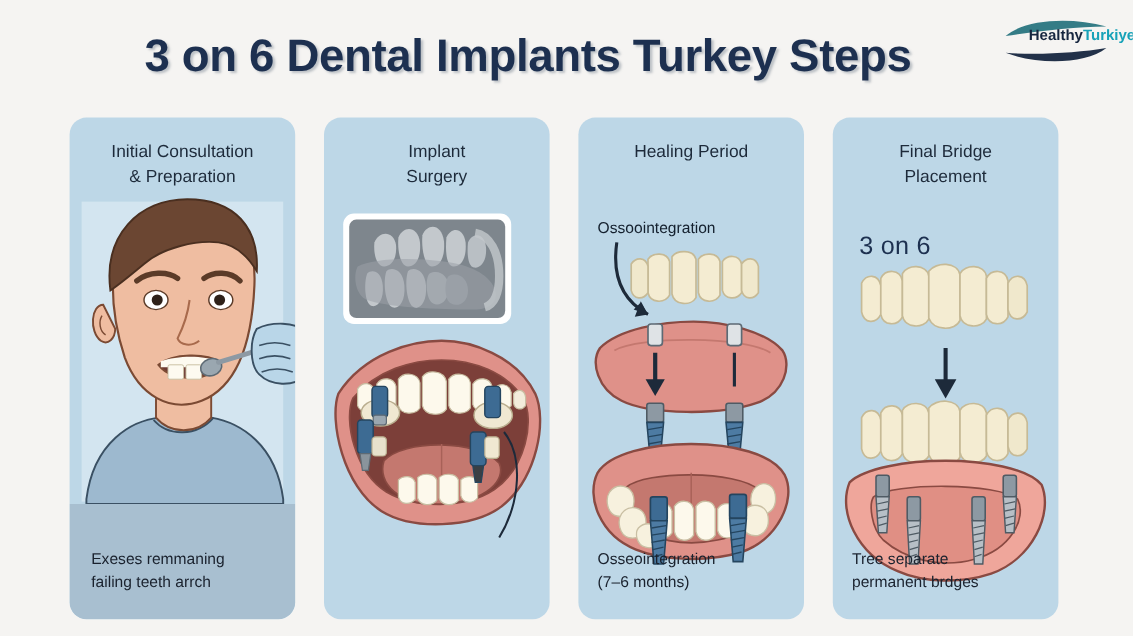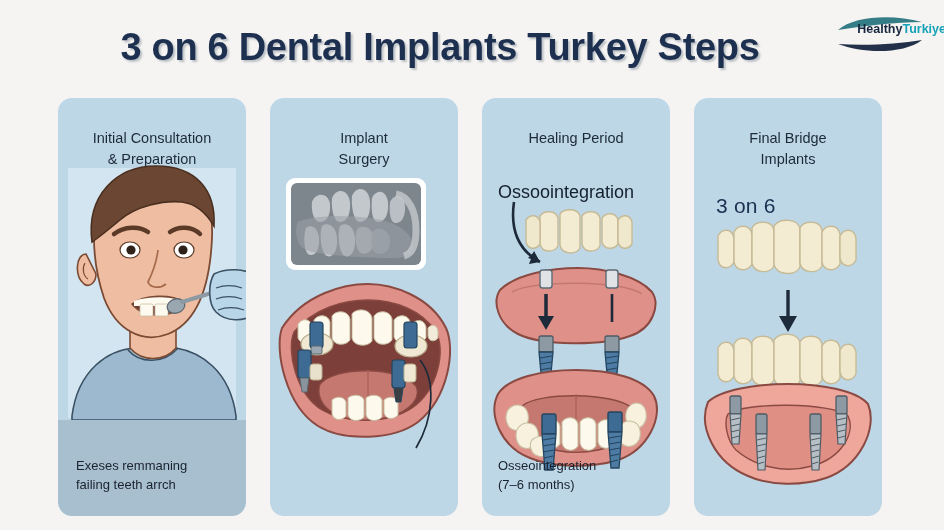--- a/index.html
+++ b/index.html
@@ -51,21 +51,21 @@
     border-radius: 14px;
     overflow: hidden;
   }
   #panel-1 { left: 58px; }
   #panel-2 { left: 270px; }
   #panel-3 { left: 482px; padding-left: 32px; }
   #panel-4 { left: 694px; }
 
   .panel-title {
     position: absolute;
-    top: 30px; left: 8px; right: 8px;
+    top: 19px; left: 8px; right: 8px;
     text-align: center;
     font-size: 14.5px;
     color: #1d2a3a;
     line-height: 1.45;
   }
 
   .panel-caption {
     position: absolute;
     left: 16px; right: 12px;
     bottom: 22px;
@@ -82,21 +82,21 @@
     left: 0; right: 0; bottom: 0; height: 96px;
     background: #a8bfd0;
     border-radius: 0 0 14px 14px;
   }
 
   .art { position: absolute; left: 0; top: 0; width: 188px; height: 418px; }
 
   
   .anno {
     position: absolute;
-    font-size: 18px;
+    font-size: 13px;
     color: #14202e;
     white-space: nowrap;
   }
   .big-label {
     position: absolute;
     font-size: 21px;
     font-weight: normal;
     color: #1d3050;
     letter-spacing: 0.2px;
   }
@@ -324,21 +324,21 @@
 
     <div class="panel-caption">
       <span>Osseointegration</span><br>
       <span>(7–6 months)</span>
     </div>
   </div>
 
   <div class="panel" id="panel-4">
     <div class="panel-title">
       <span>Final Bridge</span><br>
-      <span>Implants</span>
+      <span>Placement</span>
     </div>
 
     <div class="big-label" style="left:22px; top:96px;">3 on 6</div>
 
     <svg class="art" viewBox="0 0 188 418">
 
       <g>
         <path d="M24 138 C28 130, 38 130, 40 140 L40 164 C36 172, 26 172, 24 162 Z" fill="#f4ecd2" stroke="#c6ba96" stroke-width="1.4"></path>
         <path d="M40 134 C44 126, 56 126, 58 136 L58 166 C54 174, 42 174, 40 164 Z" fill="#f4ecd2" stroke="#c6ba96" stroke-width="1.4"></path>
         <path d="M58 130 C62 122, 78 122, 80 132 L80 168 C76 176, 60 176, 58 165 Z" fill="#f4ecd2" stroke="#c6ba96" stroke-width="1.4"></path>
@@ -380,15 +380,19 @@
           <path d="M117 342 L126 340 M117 348 L126 346 M117 354 L125 352 M118 360 L125 358 M118 366 L124 364" stroke="#4f5b64" stroke-width="1"></path>
         </g>
         <g>
           <rect x="142" y="298" width="11" height="18" rx="2" fill="#8d99a3" stroke="#4f5b64" stroke-width="1.3"></rect>
           <path d="M142 316 L153 316 L151 346 L144 346 Z" fill="#b7bfc6" stroke="#4f5b64" stroke-width="1.2"></path>
           <path d="M143 322 L152 320 M143 328 L152 326 M143 334 L151 332 M144 340 L151 338" stroke="#4f5b64" stroke-width="1"></path>
         </g>
       </g>
     </svg>
 
+    <div class="panel-caption">
+      <span>Tree separate</span><br>
+      <span>permanent brdges</span>
+    </div>
   </div>
 
 </div>
 
 </body></html>

